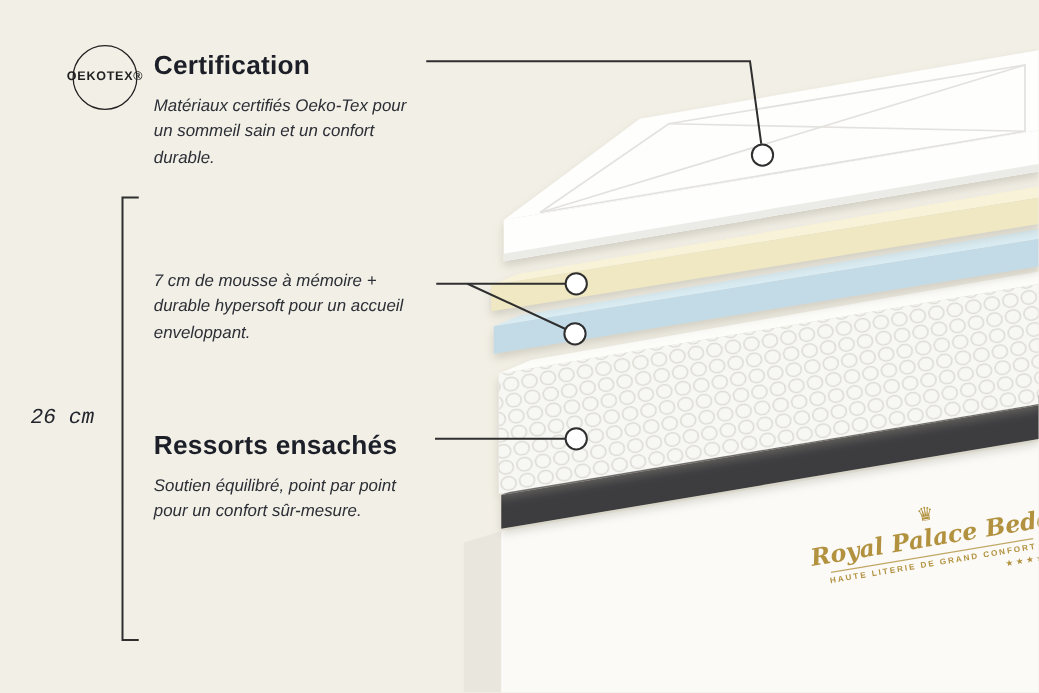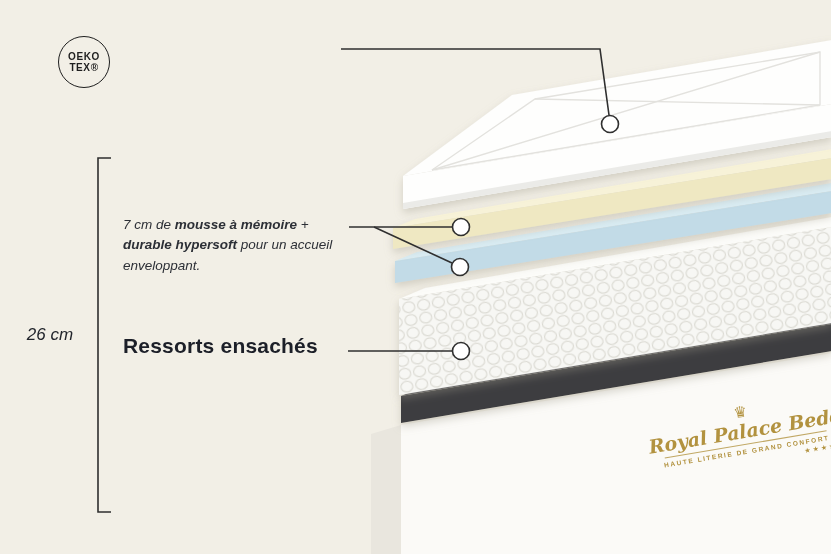--- a/index.html
+++ b/index.html
@@ -6,37 +6,37 @@
   .stage{
     position:relative;width:831px;height:554px;background:#f2efe6;
     overflow:hidden;font-family:"Liberation Sans",sans-serif;
   }
   svg.scene{position:absolute;left:0;top:0;}
 
   
   .badge{
     position:absolute;left:58px;top:36px;width:50px;height:50px;
     border:1.8px solid #1f1f1f;border-radius:50%;
-    display:flex;flex-direction:column;align-items:center;justify-content:center;
+    display:flex;flex-direction:row;align-items:center;justify-content:center;
     background:transparent;
   }
   .badge span{font-size:10px;font-weight:bold;letter-spacing:.6px;color:#1f1f1f;line-height:1.15;}
 
   
   .sec{position:absolute;left:123px;width:220px;}
   .sec h2{margin:0 0 10px;font-size:21px;font-weight:700;color:#1c1f28;letter-spacing:.2px;}
   .sec p{margin:0;font-style:italic;font-size:13.5px;line-height:1.5;color:#2c2f36;}
-  .sec p b{font-weight:700;}
+  .sec p b{font-weight:400;}
   #sec-cert{top:41px;}
   #sec-mem{top:215px;}
-  #sec-res{top:334px;}
+  #sec-res{top:345px;}
 
   .measure{
     position:absolute;left:14px;top:325px;width:72px;text-align:center;
-    font-style:italic;font-size:17px;color:#22252c;
+    font-style:italic;font-size:17px;color:#22252c;font-family:Liberation Mono, monospace;
   }
 
   
   .brand{
     position:absolute;left:648px;top:404px;width:192px;
     transform:rotate(-9.5deg);text-align:center;color:#b2923f;
   }
   .brand .crown{font-size:15px;line-height:1;}
   .brand .name{
     font-family:"DejaVu Serif",serif;font-style:italic;font-weight:700;
@@ -120,26 +120,33 @@
     <div class="rule"></div>
     <div class="tagline">HAUTE LITERIE DE GRAND CONFORT</div>
     <div class="stars">★★★★</div>
   </div>
 
   <div class="badge">
     <span>OEKO</span>
     <span>TEX®</span>
   </div>
 
+  <div class="sec" id="sec-cert">
+    <h2>Certification</h2>
+    <p>Matériaux certifiés Oeko-Tex pour un sommeil sain et un confort durable.</p>
+  </div>
 
   <div class="sec" id="sec-mem">
     <p>
       <span>7 cm de </span><b>mousse à mémoire</b><span> + </span><b>durable hypersoft</b><span> pour un accueil enveloppant.</span>
     </p>
   </div>
 
   <div class="sec" id="sec-res">
     <h2>Ressorts ensachés</h2>
+    <p>
+      <span>Soutien </span><b>équilibré</b><span>, point par point pour un confort sûr-mesure.</span>
+    </p>
   </div>
 
   <div class="measure">26 cm</div>
 
 </div>
 
 </body></html>

